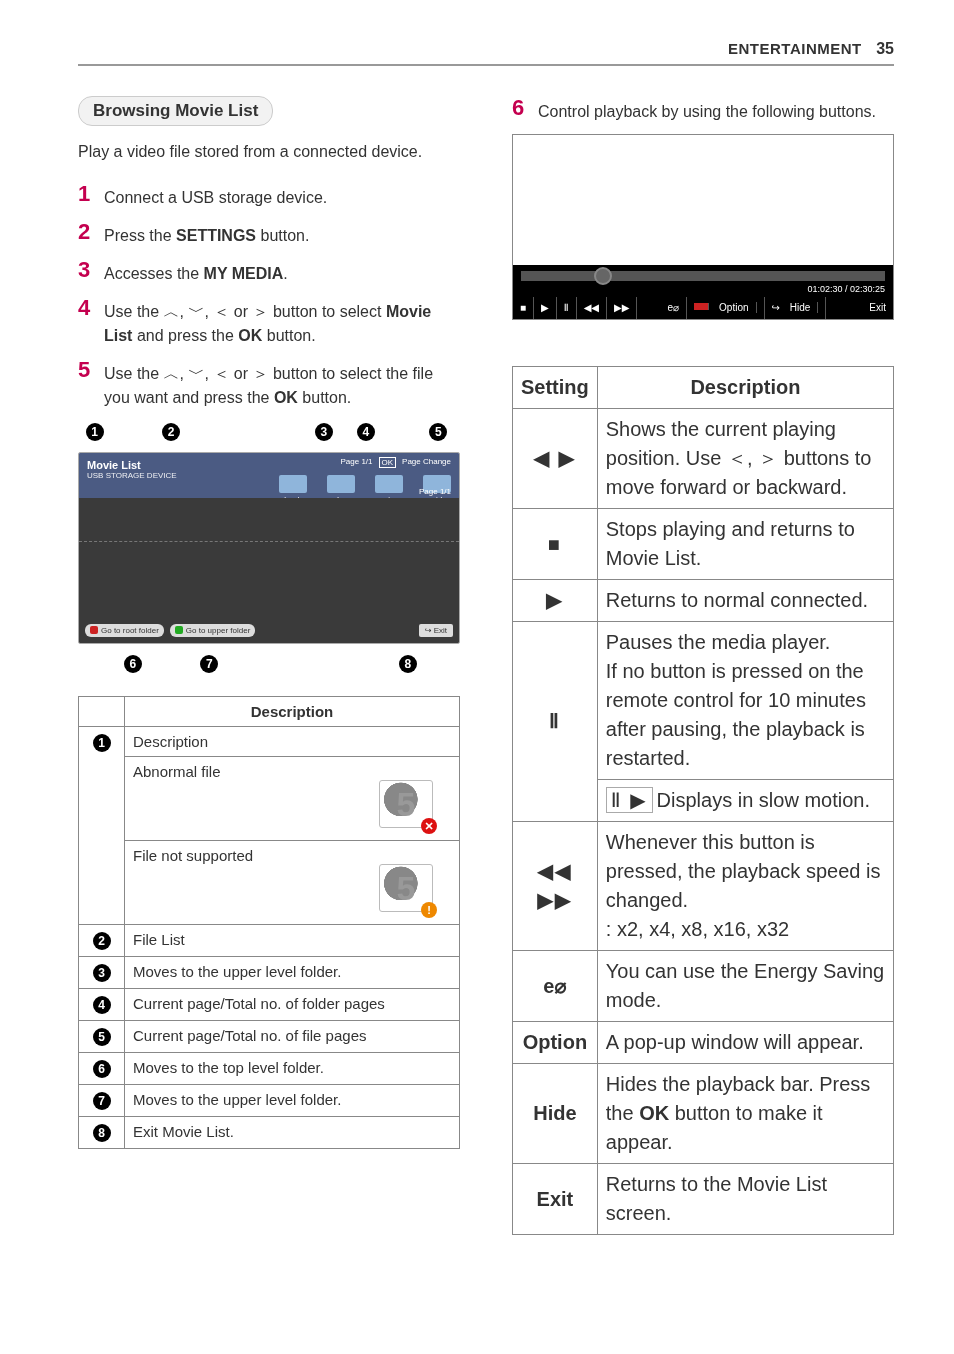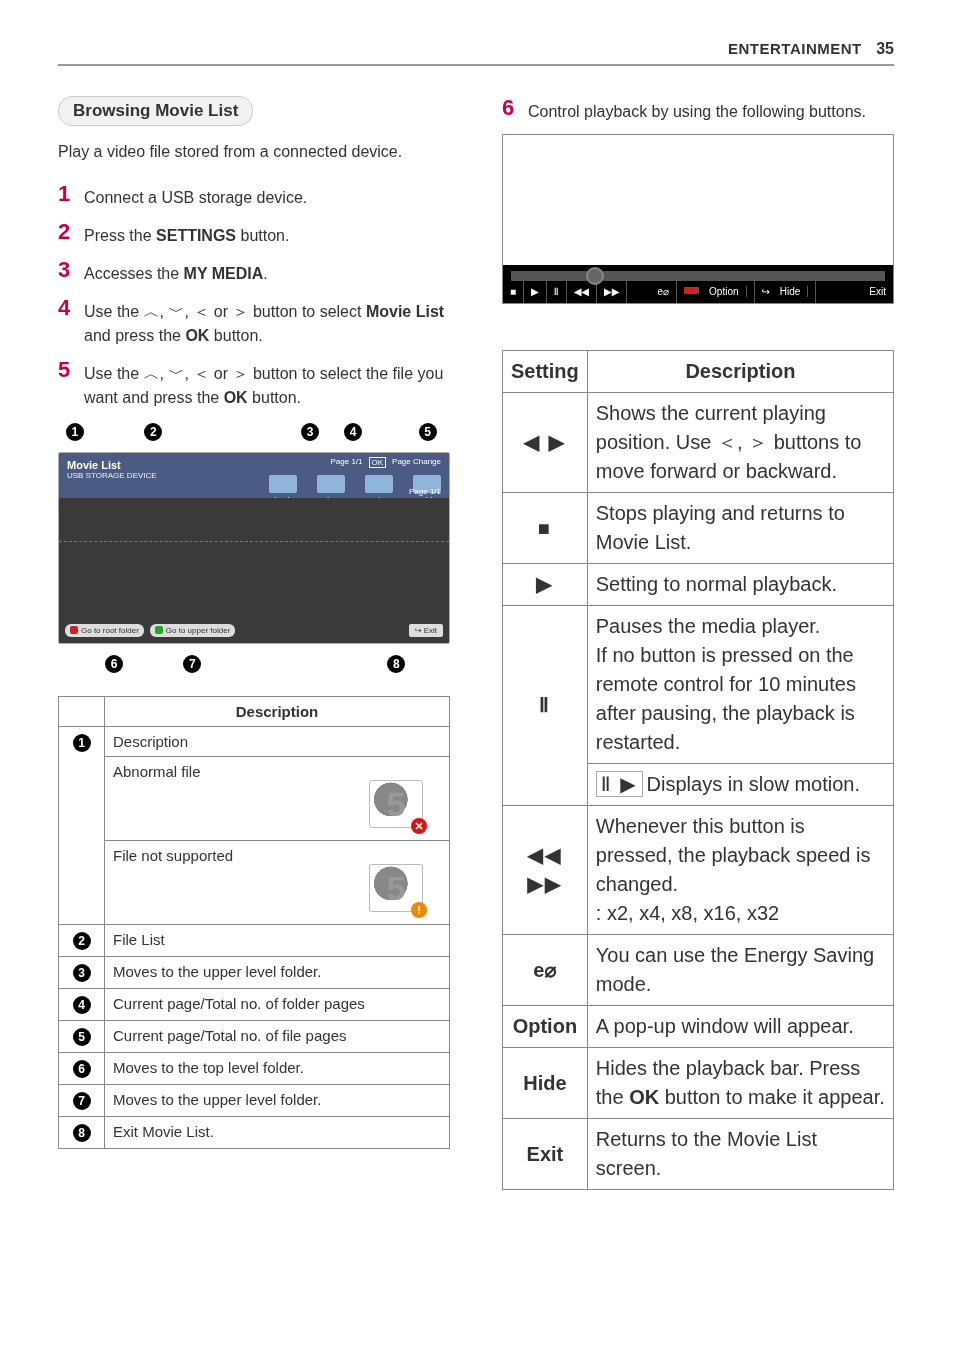--- a/index.html
+++ b/index.html
@@ -5,21 +5,21 @@
   * { box-sizing: border-box; }
   body {
     font-family: Arial, Helvetica, sans-serif;
     margin: 0;
     padding: 0;
     background: #fff;
     color: #333;
     width: 954px;
   }
   .page {
-    padding: 40px 60px 60px 58px;
+    padding: 40px 60px 60px 78px;
   }
   .header {
     text-align: right;
     border-bottom: 2px solid #999;
     padding-bottom: 6px;
     margin-bottom: 30px;
   }
   .header .sect { font-weight: bold; letter-spacing: 0.5px; font-size: 15px; }
   .header .pnum { font-weight: bold; font-size: 16px; margin-left: 10px; }
   .cols { display: flex; gap: 52px; }
@@ -280,20 +280,21 @@
         <li>
           <span class="num">6</span>
           <span class="txt">Control playback by using the following buttons.</span>
         </li>
       </ol>
 
       <div class="pb-box">
         <div class="pb-screen"></div>
         <div style="background:#000;padding:6px 0 0 0">
           <div class="pb-bar"></div>
+          <div class="pb-time">01:02:30 / 02:30:25</div>
         </div>
         <div class="pb-ctrl">
           <span class="navbtn">■</span>
           <span class="navbtn">▶</span>
           <span class="navbtn">Ⅱ</span>
           <span class="navbtn">◀◀</span>
           <span class="navbtn">▶▶</span>
           <span class="navbtn" style="padding-left:30px">e⌀</span>
           <span><span style="background:#c22;display:inline-block;width:12px;height:7px;margin-right:3px;vertical-align:1px"></span><span>Option</span></span>
           <span>↪ <span>Hide</span></span>
@@ -312,21 +313,21 @@
           <td>
             <span>Shows the current playing position. Use </span><span class="nav-glyph">＜, ＞</span><span> buttons to move forward or backward.</span>
           </td>
         </tr>
         <tr>
           <td class="s-icon"><span class="inline-icons">■</span></td>
           <td>Stops playing and returns to Movie List.</td>
         </tr>
         <tr>
           <td class="s-icon"><span class="inline-icons">▶</span></td>
-          <td>Setting to normal playback.</td>
+          <td>Returns to normal connected.</td>
         </tr>
         <tr>
           <td class="s-icon" rowspan="2"><span class="inline-icons">Ⅱ</span></td>
           <td style="border-bottom:none">
             <span>Pauses the media player.</span><br>
             <span>If no button is pressed on the remote control for 10 minutes after pausing, the playback is restarted.</span>
           </td>
         </tr>
         <tr>
           <td>

